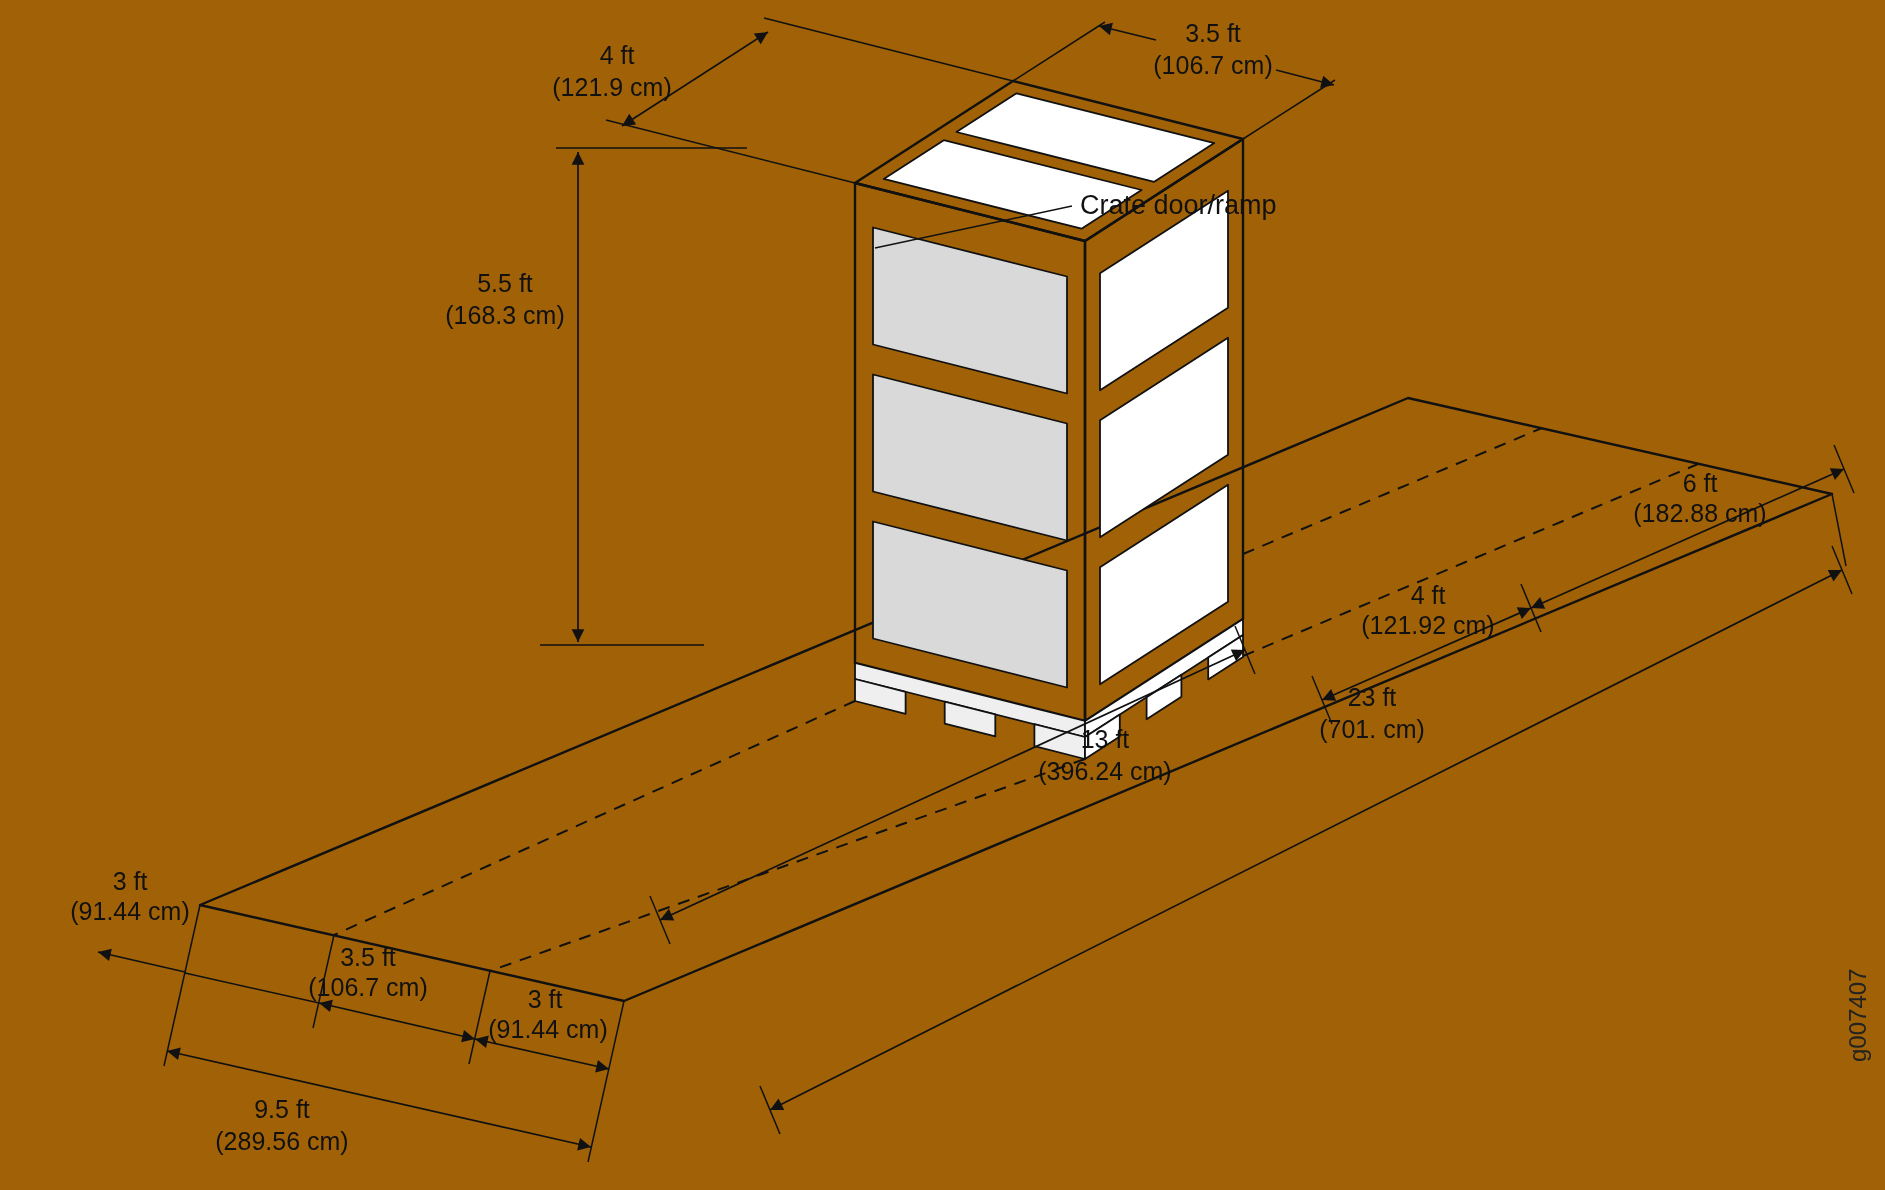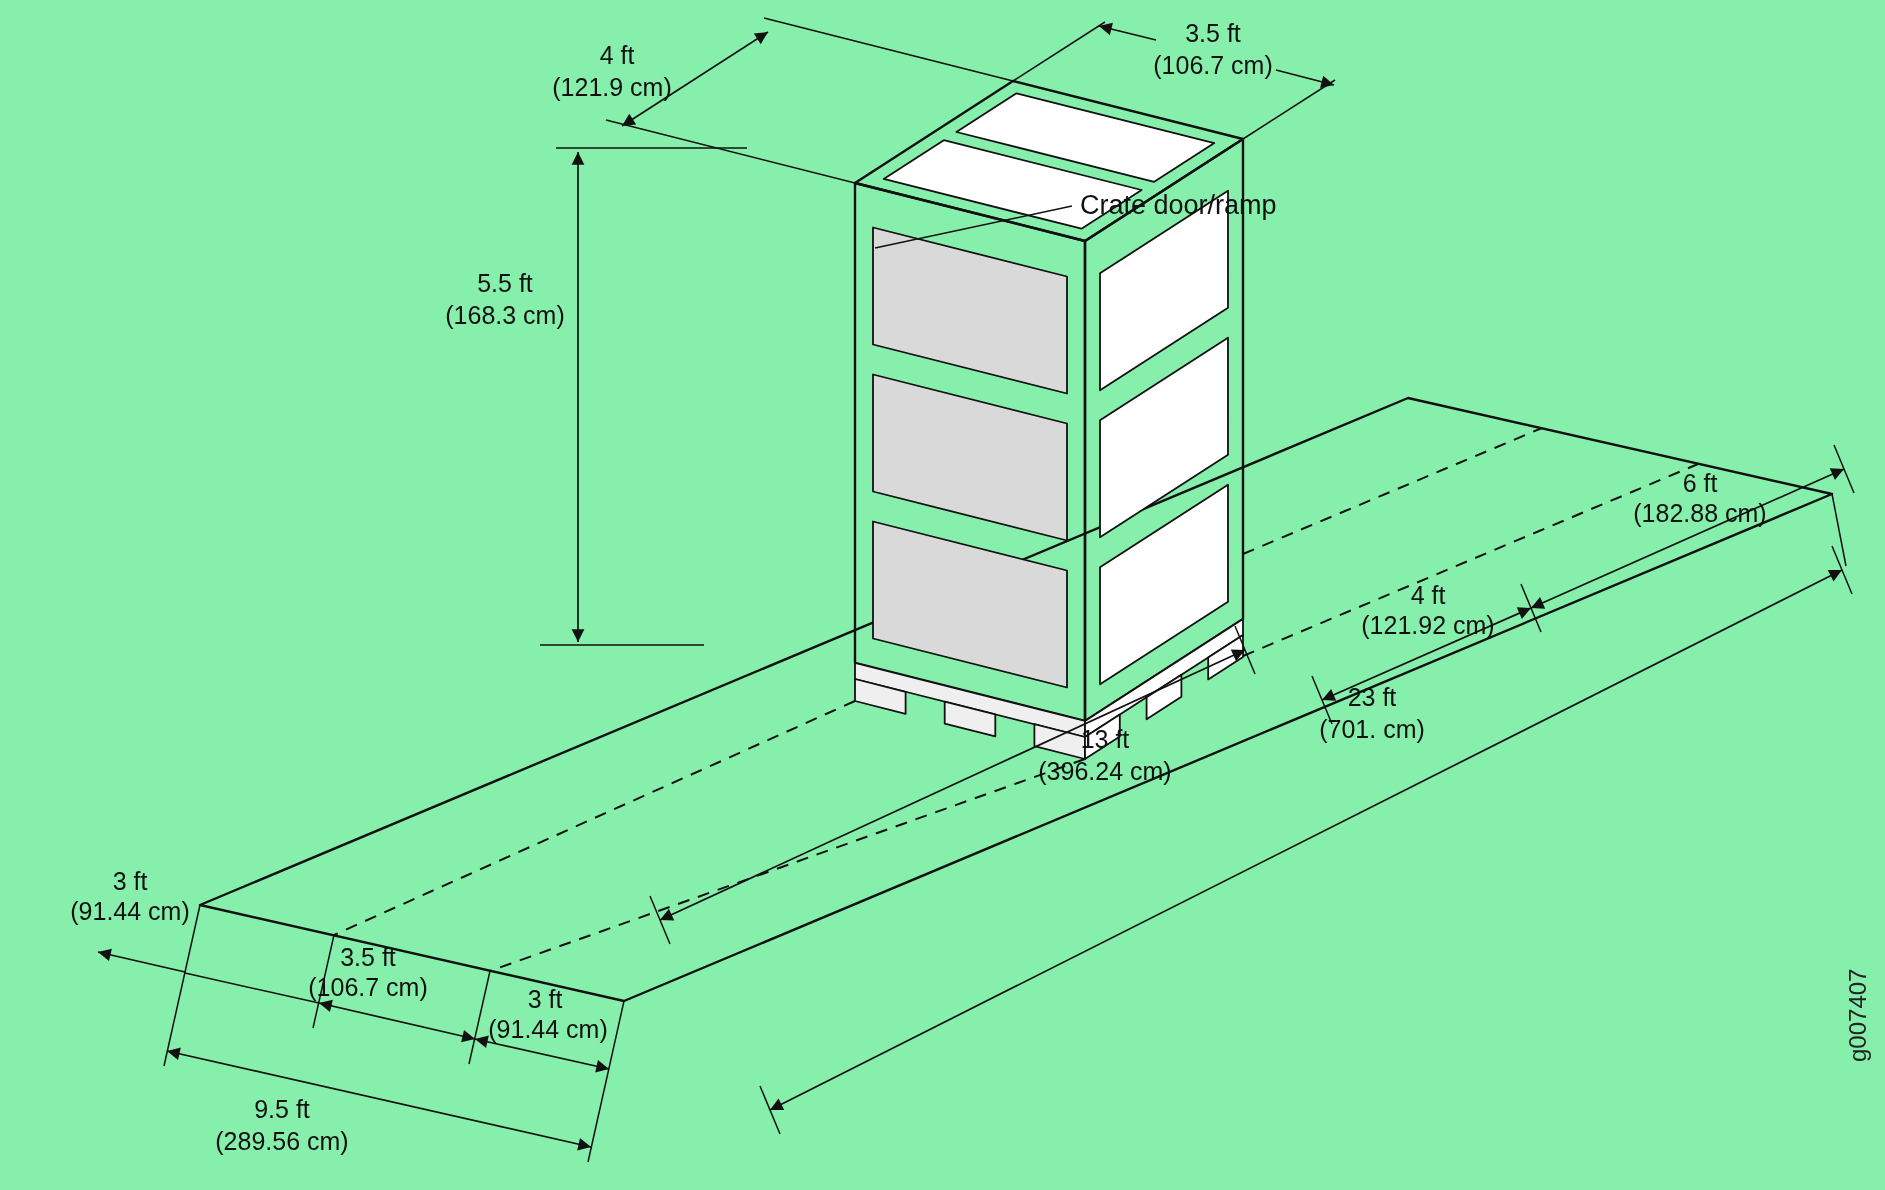--- a/index.html
+++ b/index.html
@@ -1,16 +1,16 @@
 <!DOCTYPE html>
 <html><head>
 <meta charset="utf-8">
 <style>
   html,body{margin:0;padding:0;background:#ffffff;}
-  .stage{width:1885px;height:1190px;position:relative;background:#86efac;}
+  .stage{width:1885px;height:1190px;position:relative;background:#a16207;}
   svg{display:block;}
   .lbl{font-family:"Liberation Sans",sans-serif;font-size:25px;fill:#111111;}
   .callout{font-family:"Liberation Sans",sans-serif;font-size:27px;fill:#111111;}
   .figid{font-family:"Liberation Sans",sans-serif;font-size:24px;fill:#222222;}
   .edge{stroke:#111111;stroke-width:2.4;fill:none;stroke-linejoin:round;stroke-linecap:round;}
   .panel{stroke:#111111;stroke-width:1.8;stroke-linejoin:round;}
   .dash{stroke:#111111;stroke-width:2;fill:none;stroke-dasharray:12 9;}
   .dim{stroke:#111111;stroke-width:1.7;fill:none;}
   .tick{stroke:#111111;stroke-width:1.5;fill:none;}
 </style>

